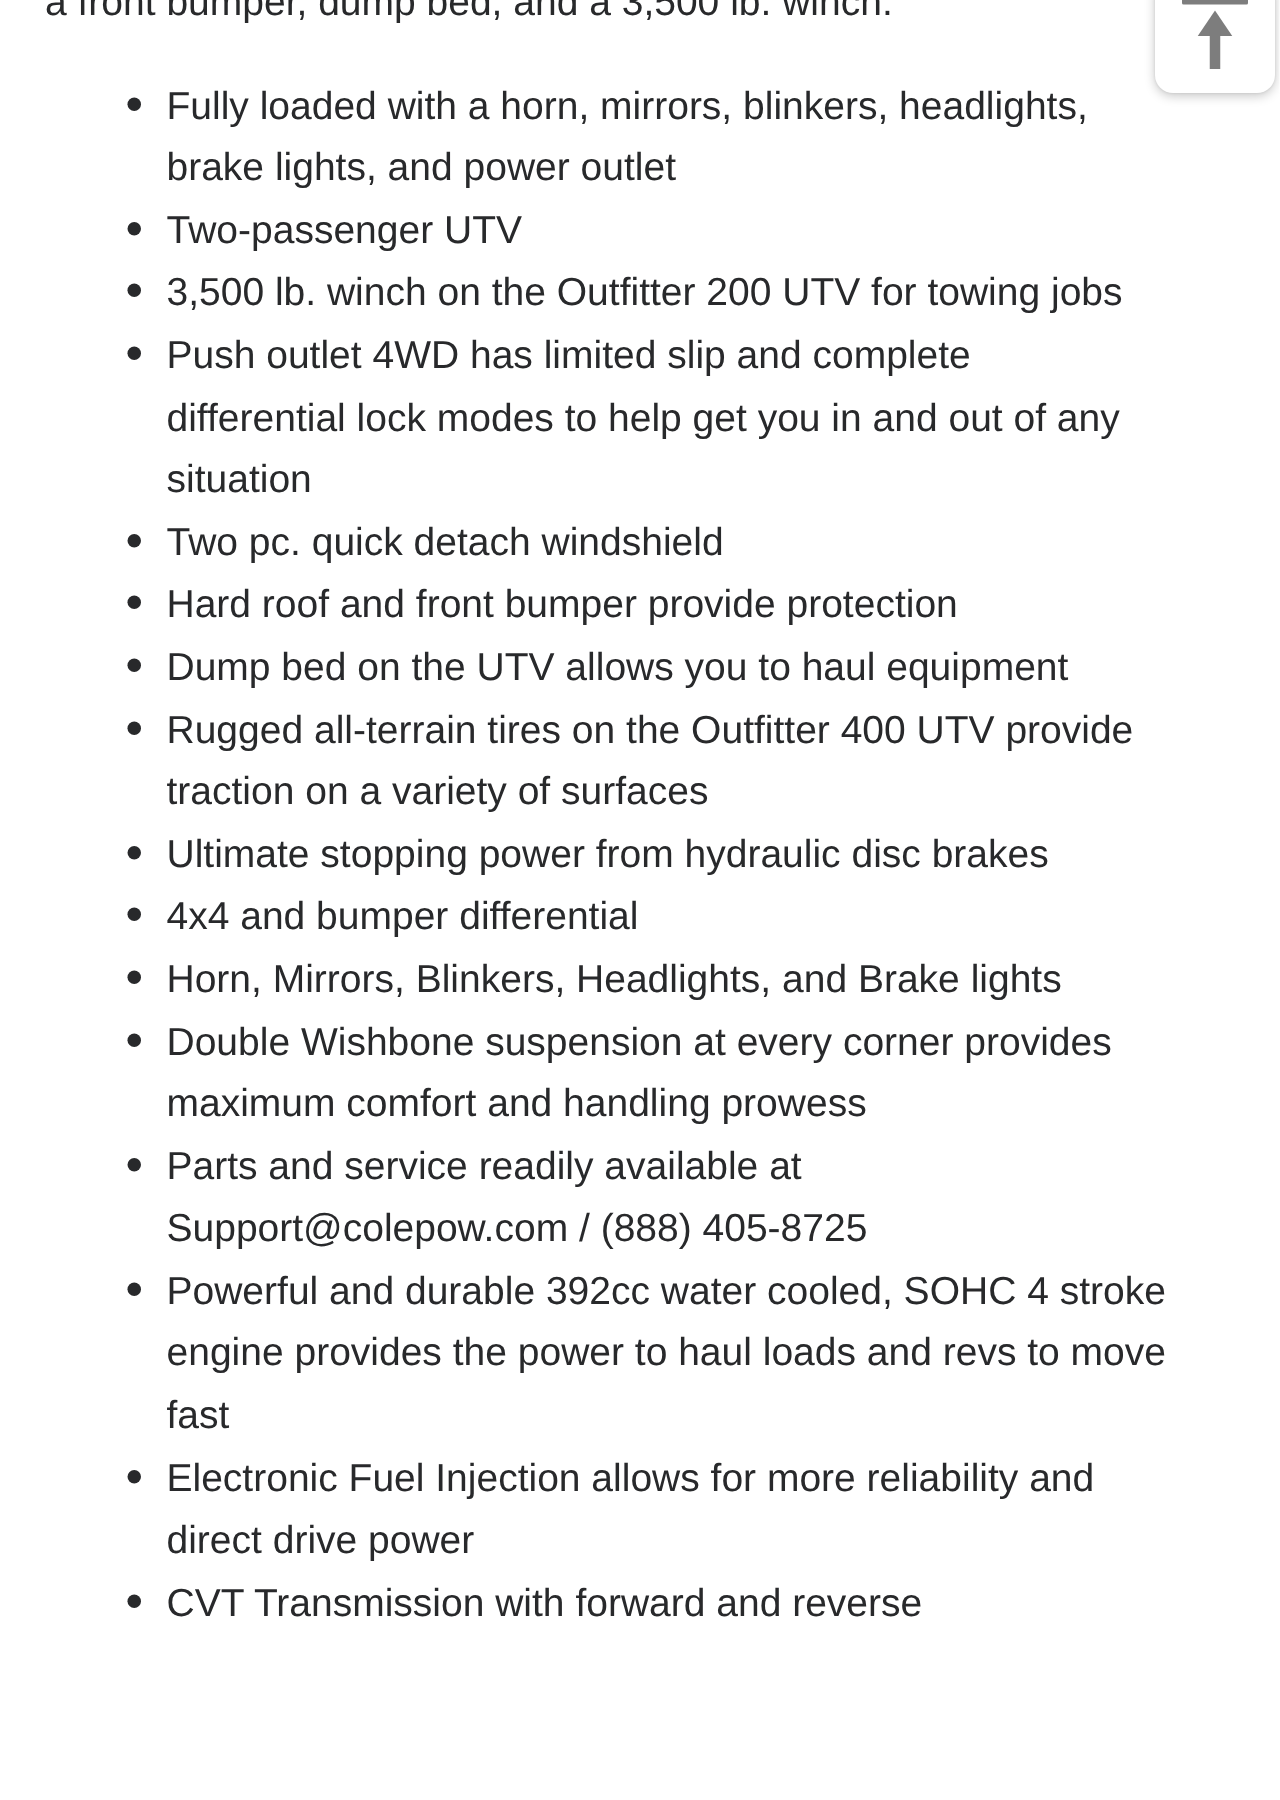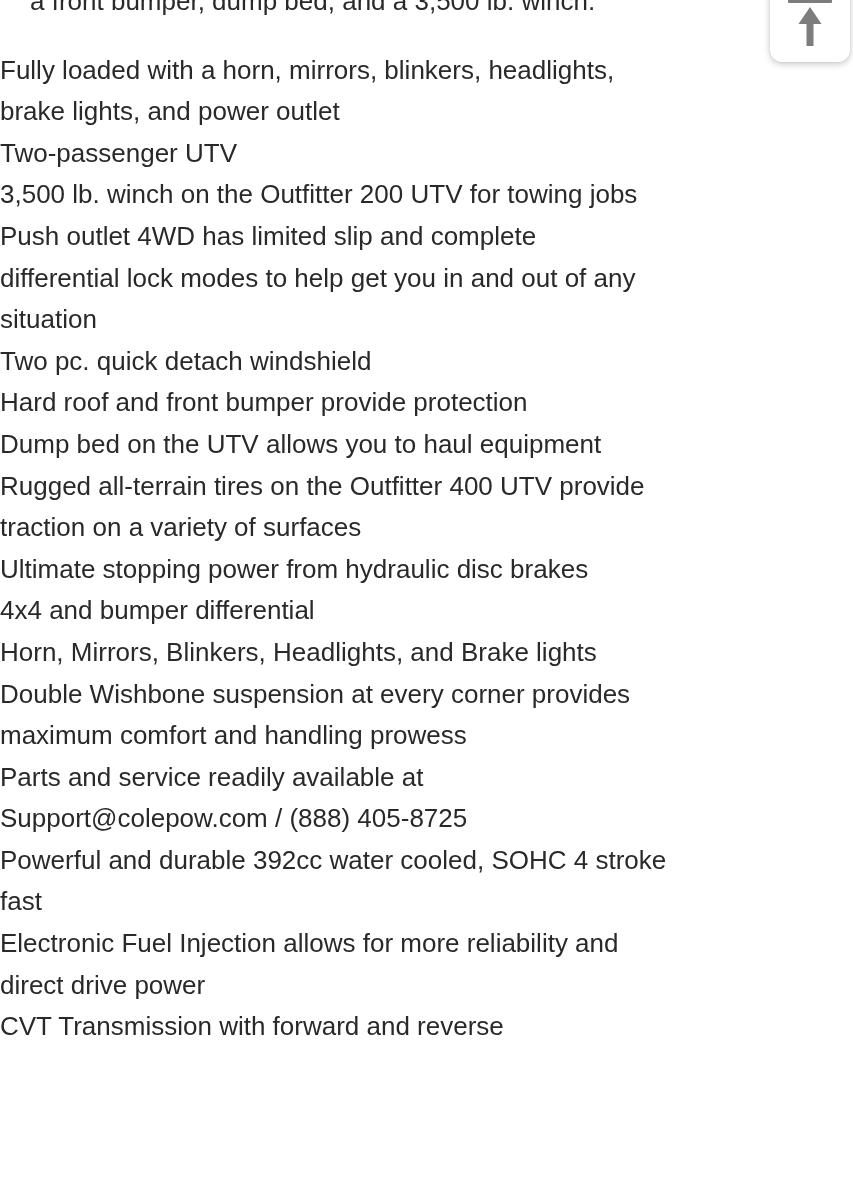--- a/index.html
+++ b/index.html
@@ -15,20 +15,21 @@
   }
   .content { position: relative; width: 853px; }
   .intro {
     margin-top: -19px;
     margin-left: 30px;
     white-space: nowrap;
   }
   ul.features {
     list-style: none;
     margin-top: 27px;
+    padding-left: 111px;
   }
   ul.features li {
     position: relative;
   }
   ul.features li::before {
     content: "";
     position: absolute;
     left: -26px;
     top: 15px;
     width: 9px;
@@ -102,20 +103,21 @@
       <li>
         <div class="line">Double Wishbone suspension at every corner provides</div>
         <div class="line">maximum comfort and handling prowess</div>
       </li>
       <li>
         <div class="line">Parts and service readily available at</div>
         <div class="line">Support@colepow.com / (888) 405-8725</div>
       </li>
       <li>
         <div class="line">Powerful and durable 392cc water cooled, SOHC 4 stroke</div>
+        <div class="line">engine provides the power to haul loads and revs to move</div>
         <div class="line">fast</div>
       </li>
       <li>
         <div class="line">Electronic Fuel Injection allows for more reliability and</div>
         <div class="line">direct drive power</div>
       </li>
       <li>
         <div class="line">CVT Transmission with forward and reverse</div>
       </li>
     </ul>

